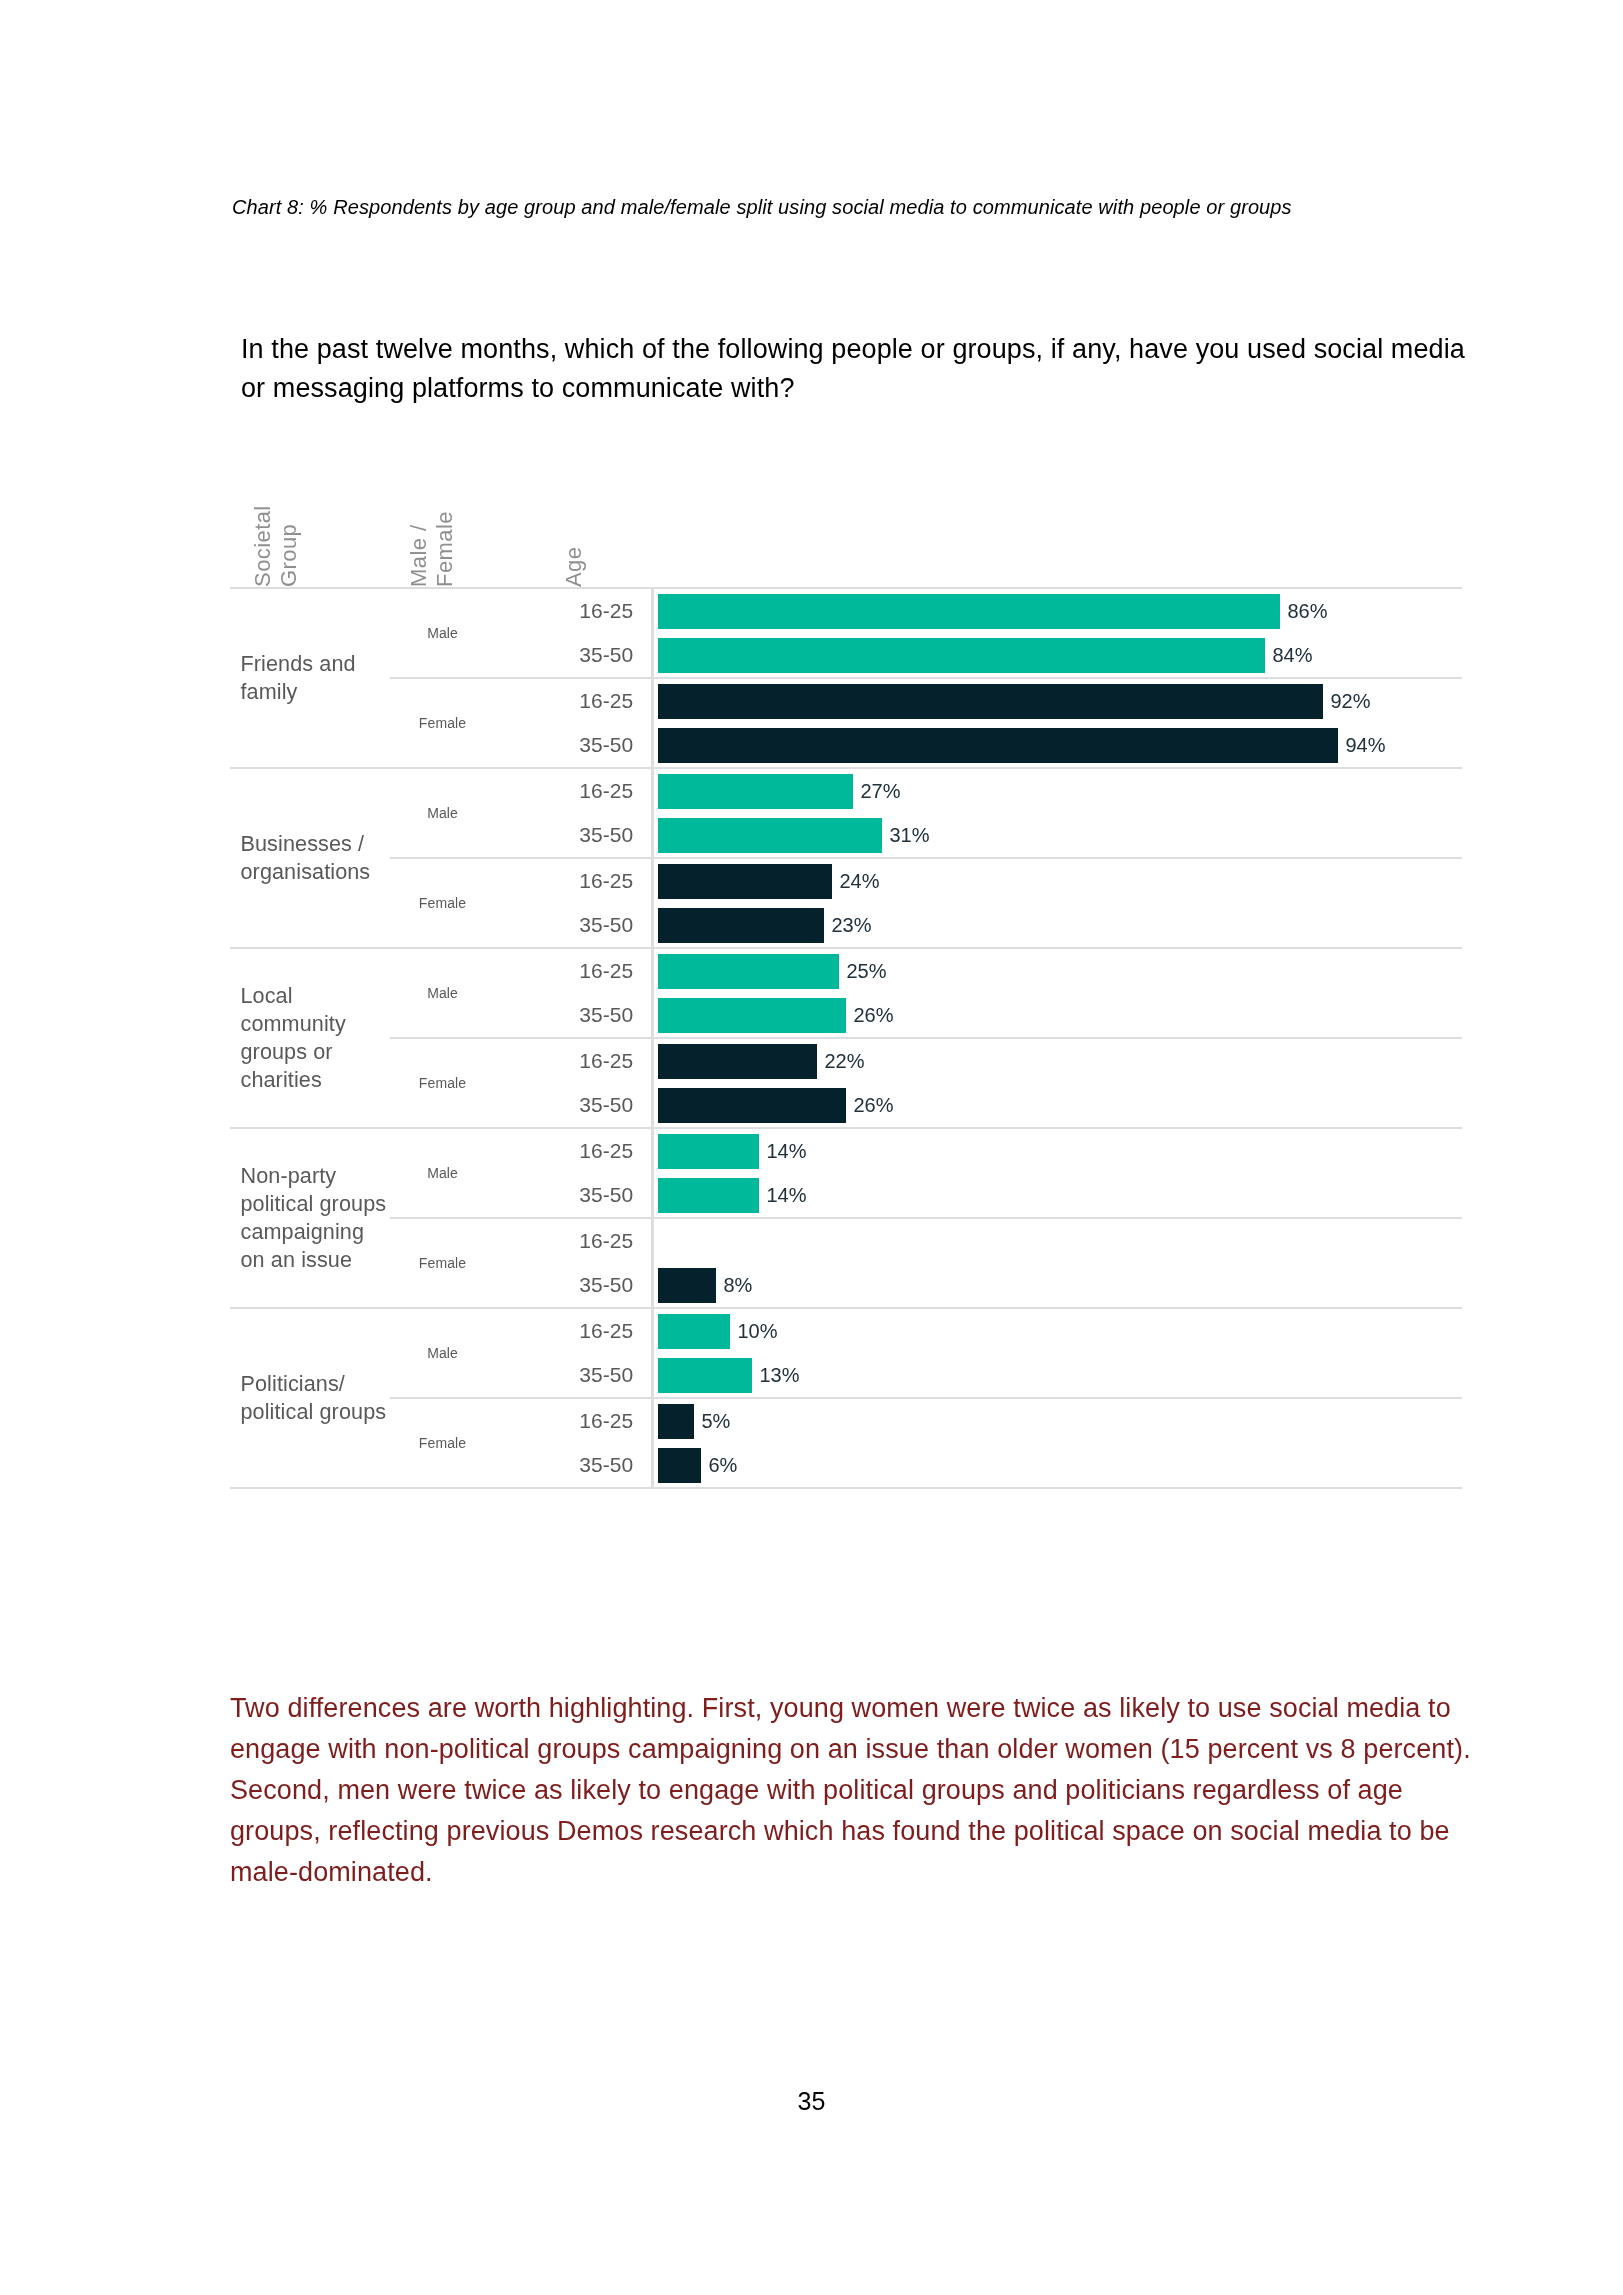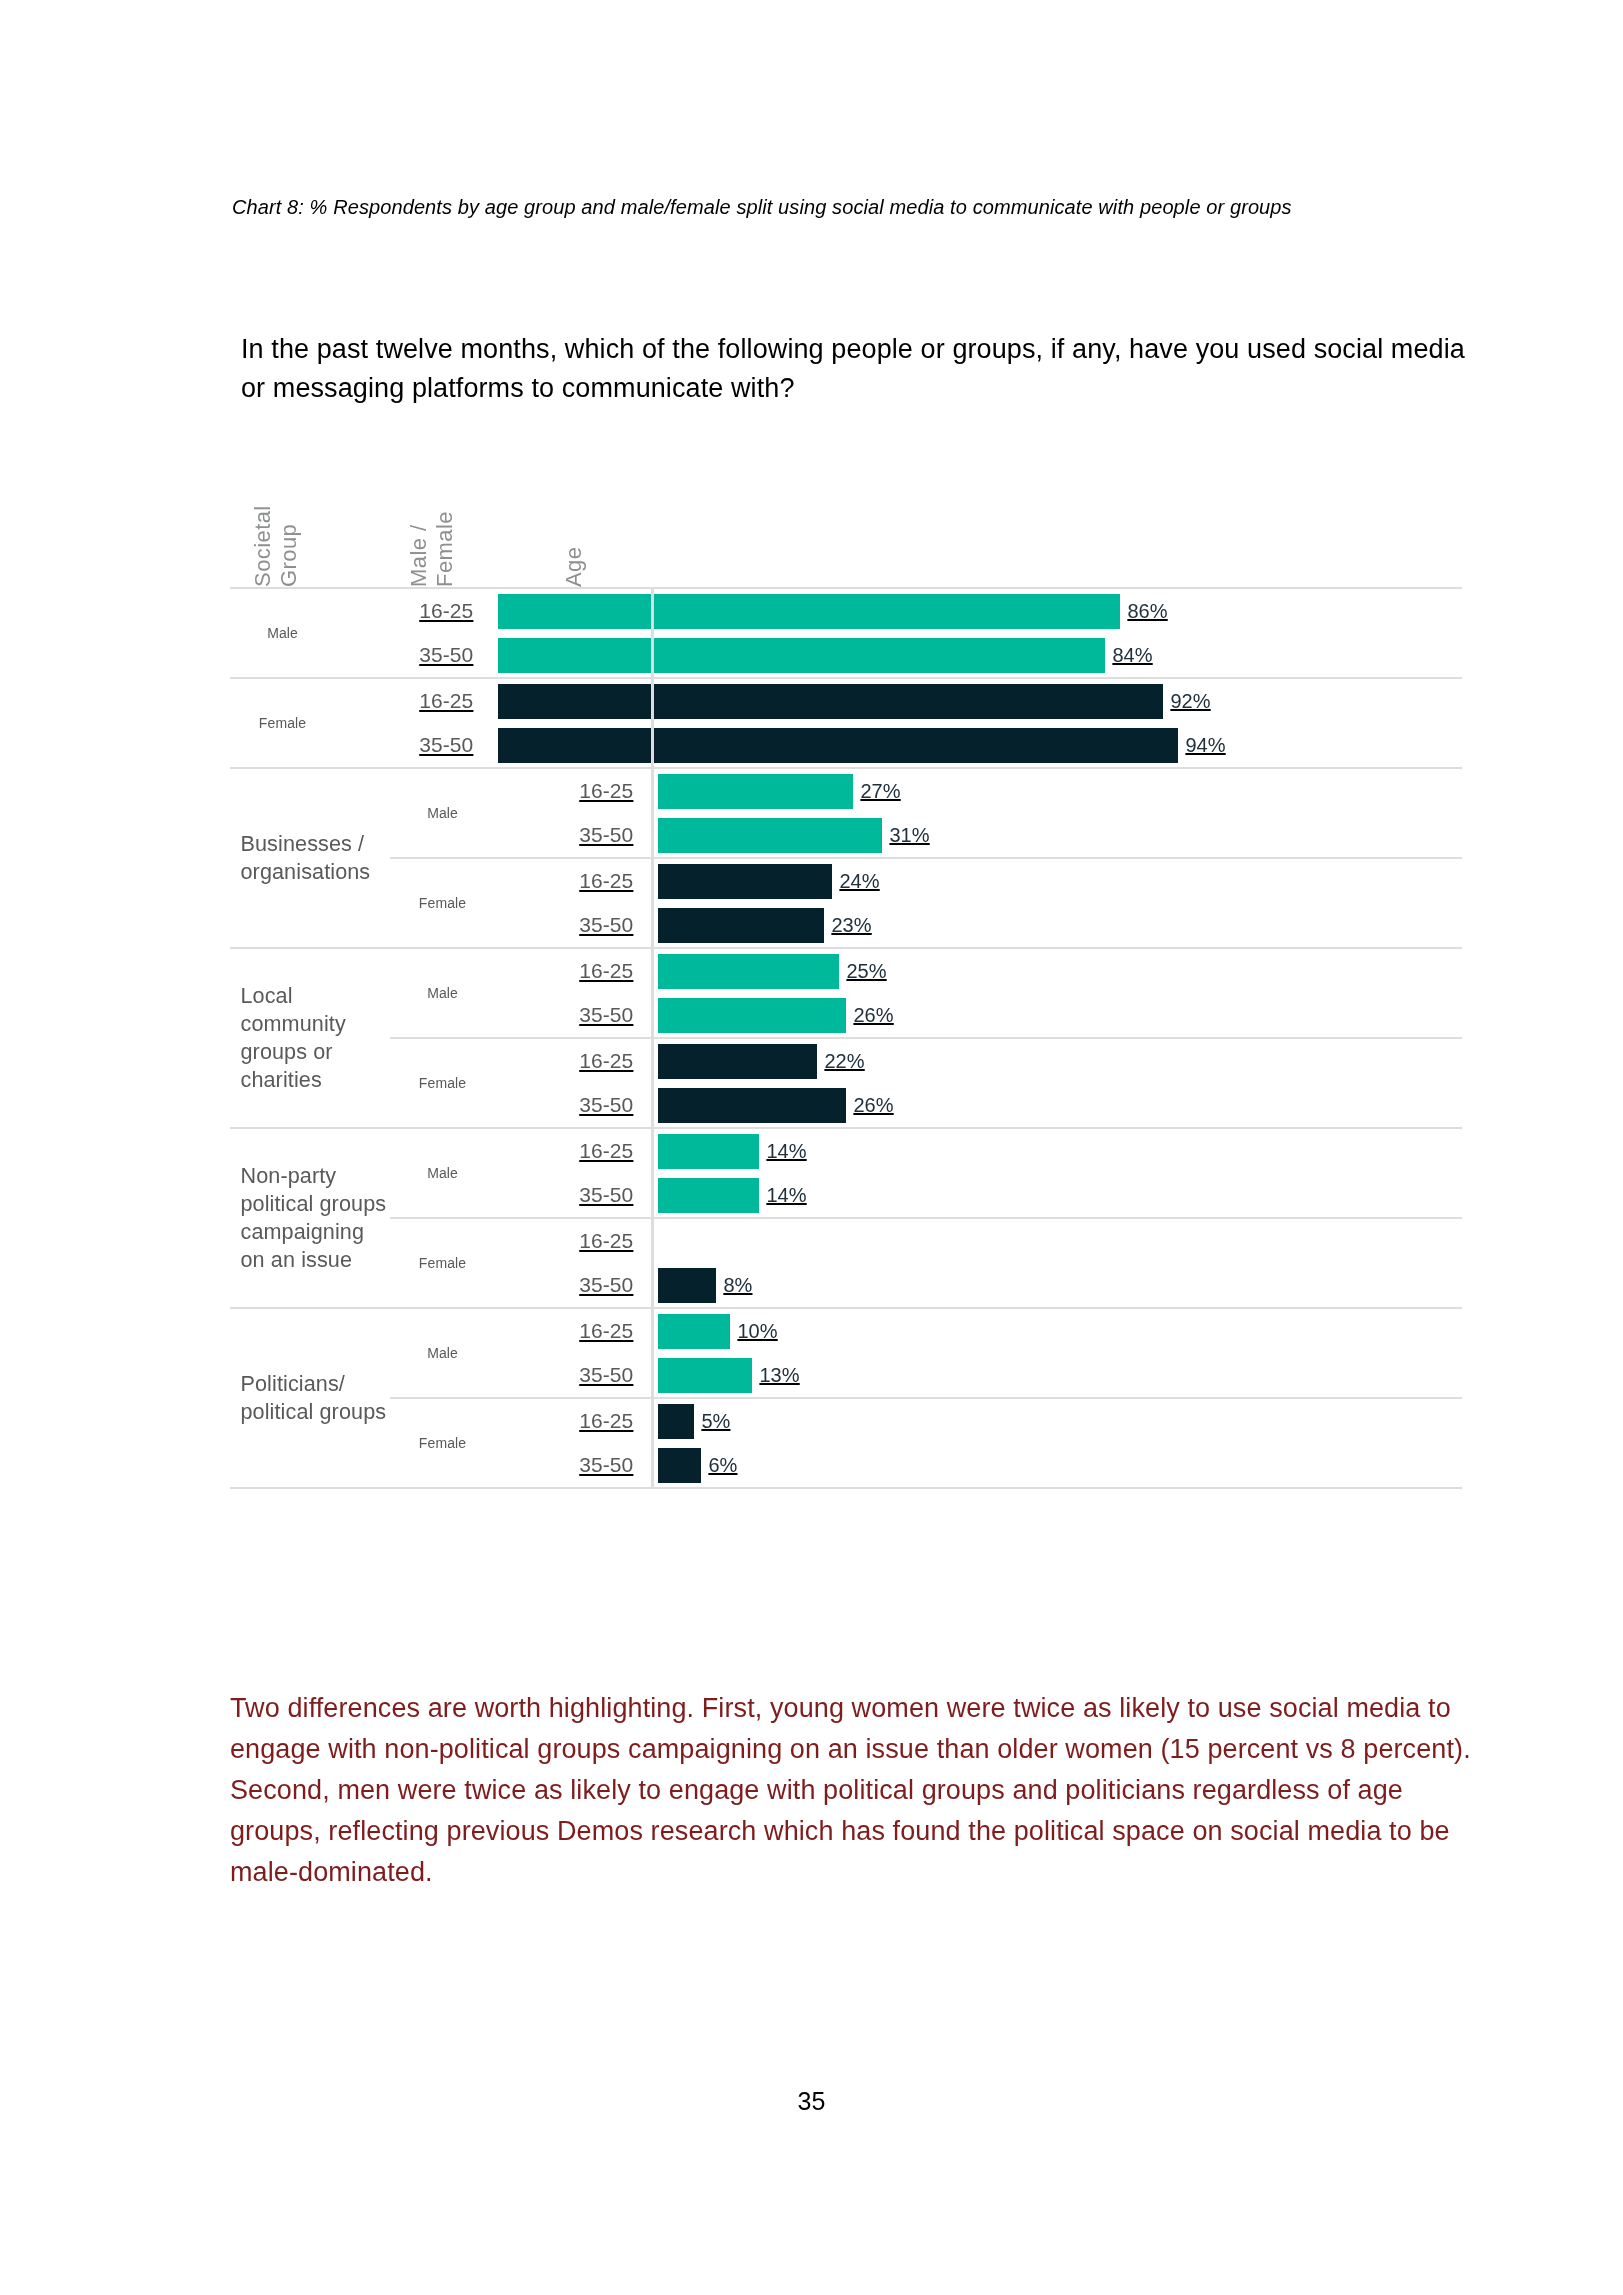--- a/index.html
+++ b/index.html
@@ -130,21 +130,20 @@
     display: flex;
     align-items: center;
     justify-content: center;
     font-size: 14px;
     color: #58595b;
     letter-spacing: 0.1px;
   }
 
   .age-rows {
     flex: 1 1 auto;
-    text-decoration: underline;
   }
 
   .age-row {
     display: flex;
     align-items: center;
     height: 44px;
   }
 
   .age-label {
     width: 158px;
@@ -216,20 +215,21 @@
 Group</div>
       <div class="rot-label rot-gender">Male /
 Female</div>
       <div class="rot-label rot-age">Age</div>
     </div>
 
     <div class="chart-body">
       <div class="vrule"></div>
       <div id="groups-container">
           <div class="group">
+            <div class="group-label">Friends and family</div>
             <div class="genders">
               <div class="gender-block">
                 <div class="gender-label">Male</div>
                 <div class="age-rows">
                   <div class="age-row">
                     <div class="age-label">16-25</div>
                     <div class="bar-cell">
                       <div class="bar" style="width: 622px; background: rgb(0, 184, 154);"></div>
                       <div class="bar-value">86%</div>
                     </div>

